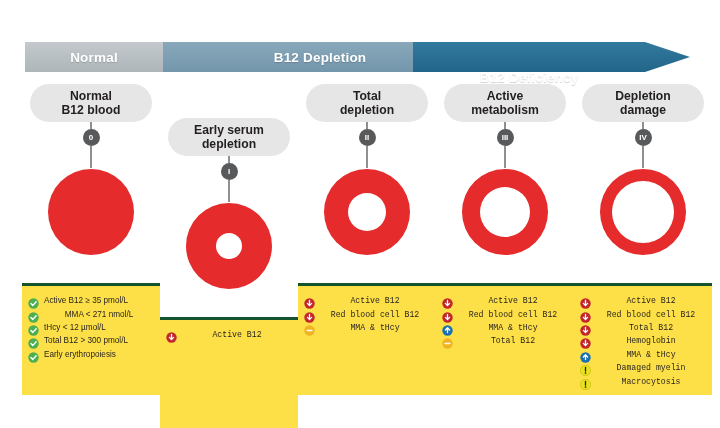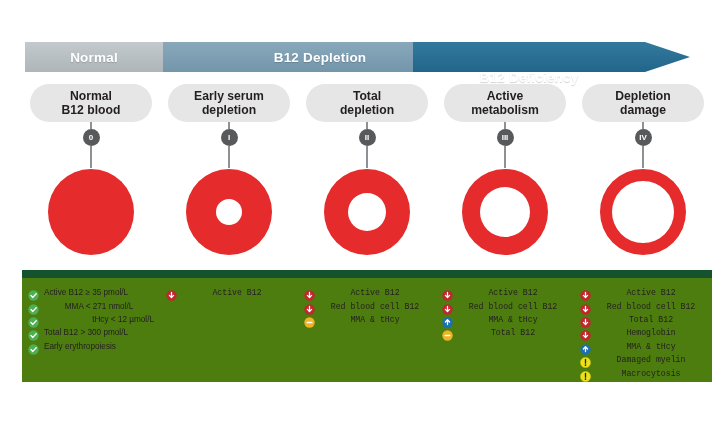--- a/index.html
+++ b/index.html
@@ -26,21 +26,21 @@
     pointer-events:none;white-space:nowrap;
   }
   .bl0{left:0px;width:138px;}
   .bl1{left:138px;width:250px;margin-left:32px;}
   .bl2{left:388px;width:232px;margin-top:20px;}
 
   
   .cols{position:absolute;left:0;top:84px;width:720px;height:300px;}
   .col{position:absolute;top:0;width:138px;}
   .c0{left:22px;}
-  .c1{left:160px;}
+  .c1{left:160px;margin-top:34px;}
   .c2{left:298px;}
   .c3{left:436px;}
   .c4{left:574px;}
 
   
   .pill{
     margin:0 auto;width:122px;height:38px;border-radius:19px;
     background:#e6e6e6;
     display:flex;flex-direction:column;align-items:center;justify-content:center;
     color:#231f20;font-weight:bold;font-size:12.2px;line-height:1.18;
@@ -61,23 +61,23 @@
   }
   .stem-bot{
     width:1.5px;height:22px;background:#8d9194;margin:0 auto;
   }
 
   
   .donut-wrap{height:96px;display:flex;align-items:flex-start;justify-content:center;}
 
   
   .panel{
-    position:absolute;left:0;top:186px;width:138px;height:112px;
-    background:#4d7c0f;
-    border-top:8px solid #14532d;
+    position:absolute;left:0;top:199px;width:138px;height:112px;
+    background:#fde047;
+    border-top:3px solid #14532d;
     box-sizing:border-box;
     padding:8px 6px 6px 6px;
   }
   .item{
     display:flex;align-items:center;gap:5px;
     height:13.4px;
   }
   .item .ico{flex:0 0 auto;width:11px;height:11px;}
   .item .txt{
     flex:1 1 auto;
@@ -151,21 +151,21 @@
           </span>
           <span class="txt" style="text-align:center">MMA &lt; 271 nmol/L</span>
         </div>
         <div class="item t-left">
           <span class="ico">
             <svg width="11" height="11" viewBox="0 0 11 11">
                 <circle cx="5.5" cy="5.5" r="5.2" fill="#4caf50"></circle>
                 <path d="M3 5.6 L4.8 7.4 L8.2 3.7" stroke="#fff" stroke-width="1.4" fill="none" stroke-linecap="round" stroke-linejoin="round"></path>
               </svg>
           </span>
-          <span class="txt" style="text-align:right">tHcy &lt; 12 µmol/L</span>
+          <span class="txt" style="text-align:left">tHcy &lt; 12 µmol/L</span>
         </div>
         <div class="item t-left">
           <span class="ico">
             <svg width="11" height="11" viewBox="0 0 11 11">
                 <circle cx="5.5" cy="5.5" r="5.2" fill="#4caf50"></circle>
                 <path d="M3 5.6 L4.8 7.4 L8.2 3.7" stroke="#fff" stroke-width="1.4" fill="none" stroke-linecap="round" stroke-linejoin="round"></path>
               </svg>
           </span>
           <span class="txt">Total B12 &gt; 300 pmol/L</span>
         </div>

